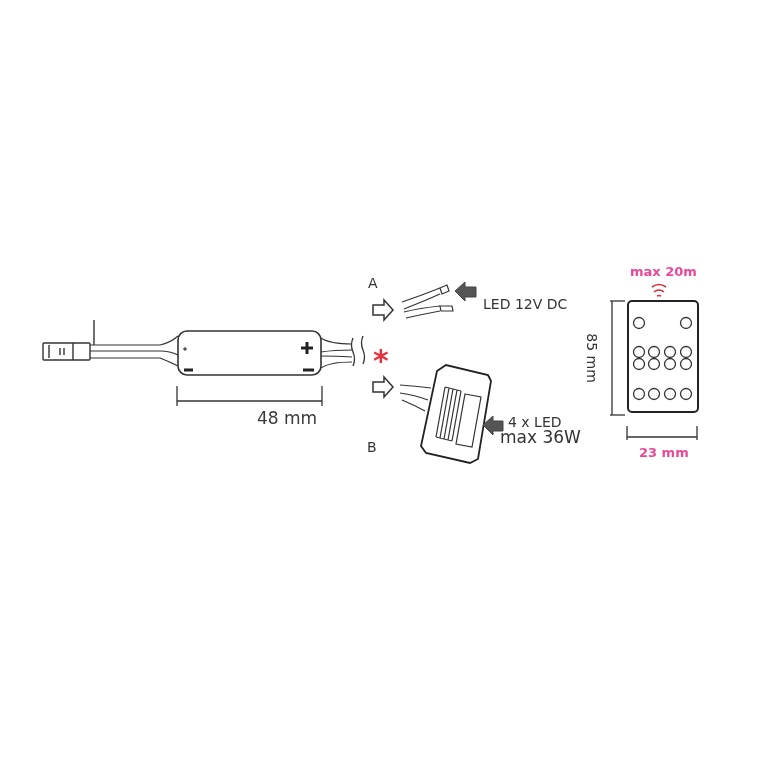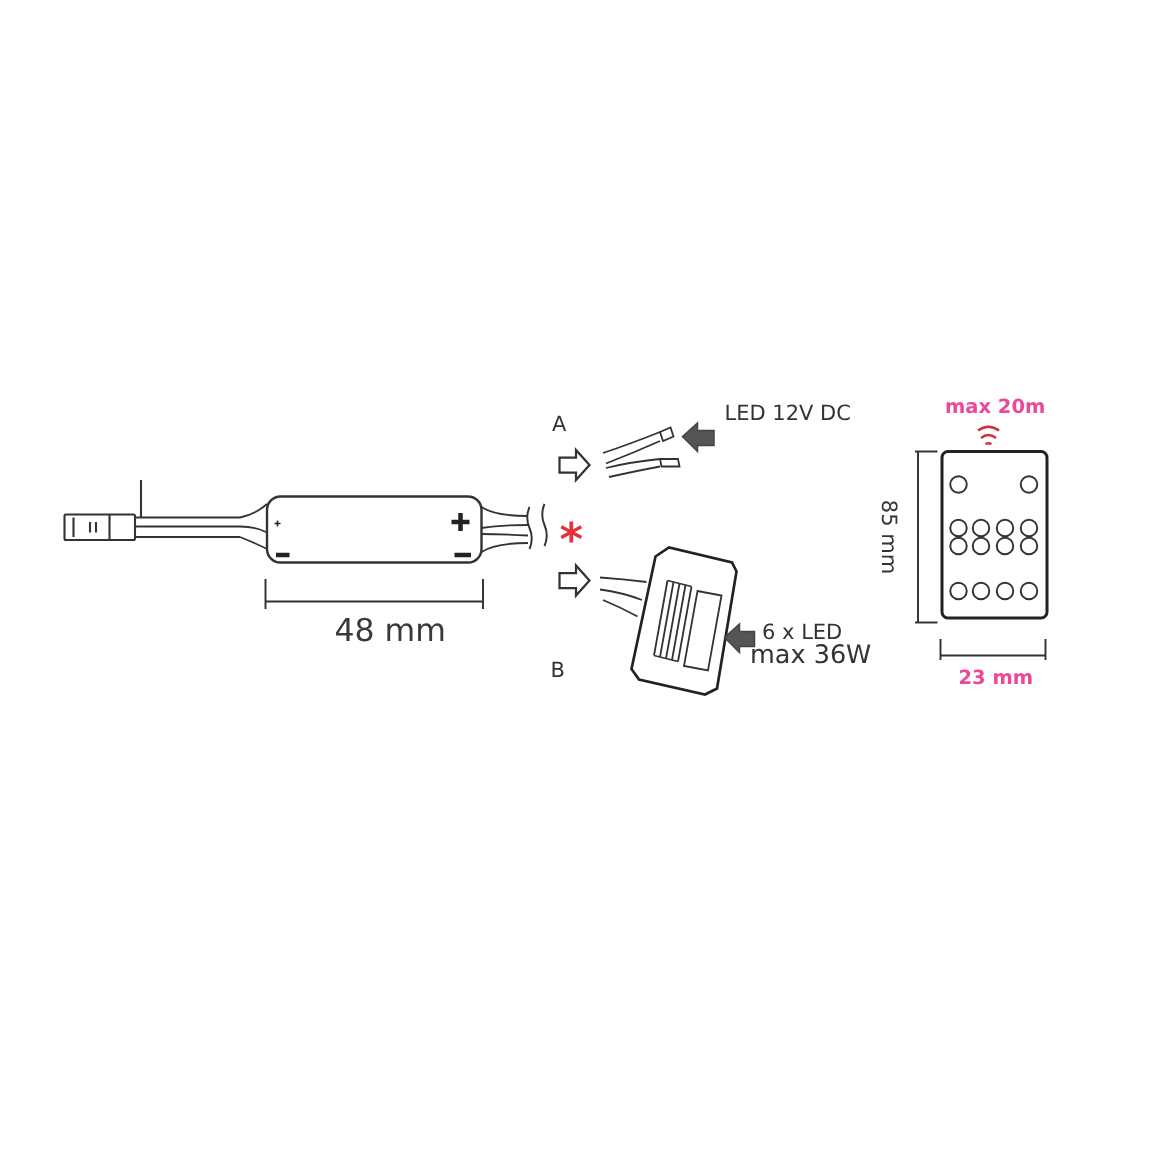--- a/index.html
+++ b/index.html
@@ -1,19 +1,19 @@
 <!DOCTYPE html>
 <html><head>
 <meta charset="utf-8">
 <style>
   html, body { margin:0; padding:0; background:#ffffff; }
   body { width:768px; height:768px; position:relative; overflow:hidden; font-family:"DejaVu Sans", sans-serif; }
   svg { position:absolute; left:0; top:0; }
   .lbl { position:absolute; white-space:nowrap; color:#333; }
-  .lbl-main { font-size:21px; color:#3a3a3a; }
+  .lbl-main { font-size:17px; color:#3a3a3a;margin-left:34px; }
   .lbl-small { font-size:14px; color:#333; }
   .lbl-red { font-size:13px; font-weight:bold; color:#ec4899; }
   .lbl-big { font-size:17px; color:#333; line-height:16px; }
   .asterisk { position:absolute; color:#e5323f; font-size:30px; font-weight:bold; line-height:1; }
 </style>
 </head>
 <body>
 
 <svg width="768" height="768" viewBox="0 0 768 768">
 
@@ -146,21 +146,21 @@
     <line x1="697" y1="426" x2="697" y2="440"></line>
     <line x1="627" y1="437" x2="697" y2="437"></line>
   </g>
 </svg>
 
 <div class="lbl lbl-main" style="left:223px; top:408px;">48 mm</div>
 
 <div class="asterisk" style="left:373px; top:346px;">*</div>
 
 <div class="lbl lbl-small" style="left:368px; top:275px;">A</div>
-<div class="lbl lbl-small" style="left:483px; top:268px;">LED 12V DC</div>
+<div class="lbl lbl-small" style="left:483px; top:296px;">LED 12V DC</div>
 
 <div class="lbl lbl-small" style="left:367px; top:439px;">B</div>
-<div class="lbl lbl-small" style="left:508px; top:414px;">6 x LED</div>
+<div class="lbl lbl-small" style="left:508px; top:414px;">4 x LED</div>
 <div class="lbl lbl-big" style="left:500px; top:429px;">max 36W</div>
 
 <div class="lbl lbl-red" style="left:630px; top:264px;">max 20m</div>
 <div class="lbl lbl-small" style="left:567px; top:350px; transform:rotate(90deg); transform-origin:center;">85 mm</div>
 <div class="lbl lbl-red" style="left:639px; top:445px;">23 mm</div>
 
 </body></html>

